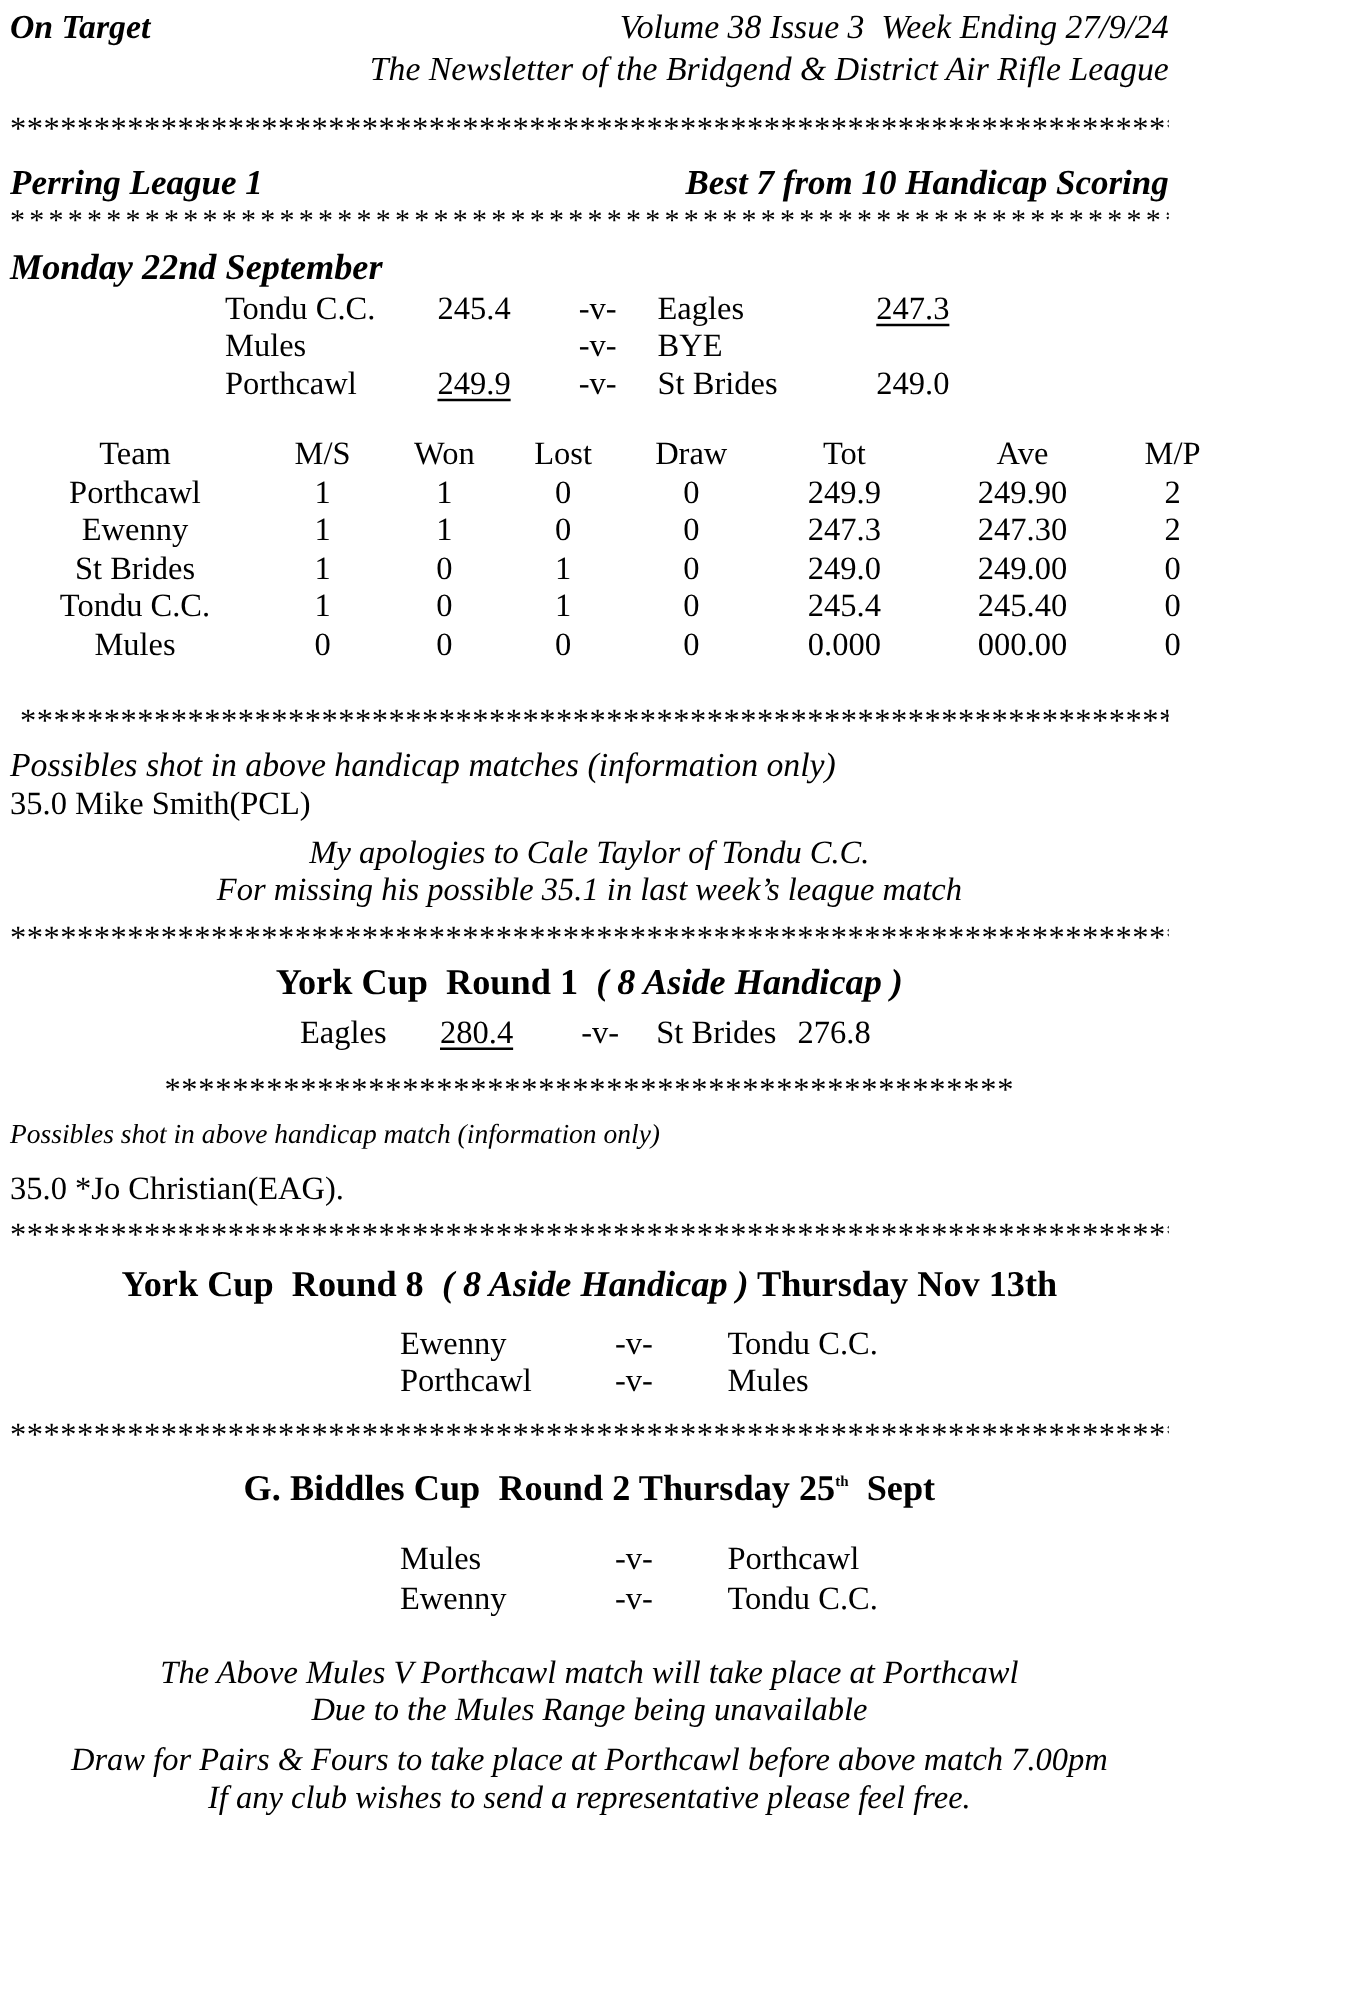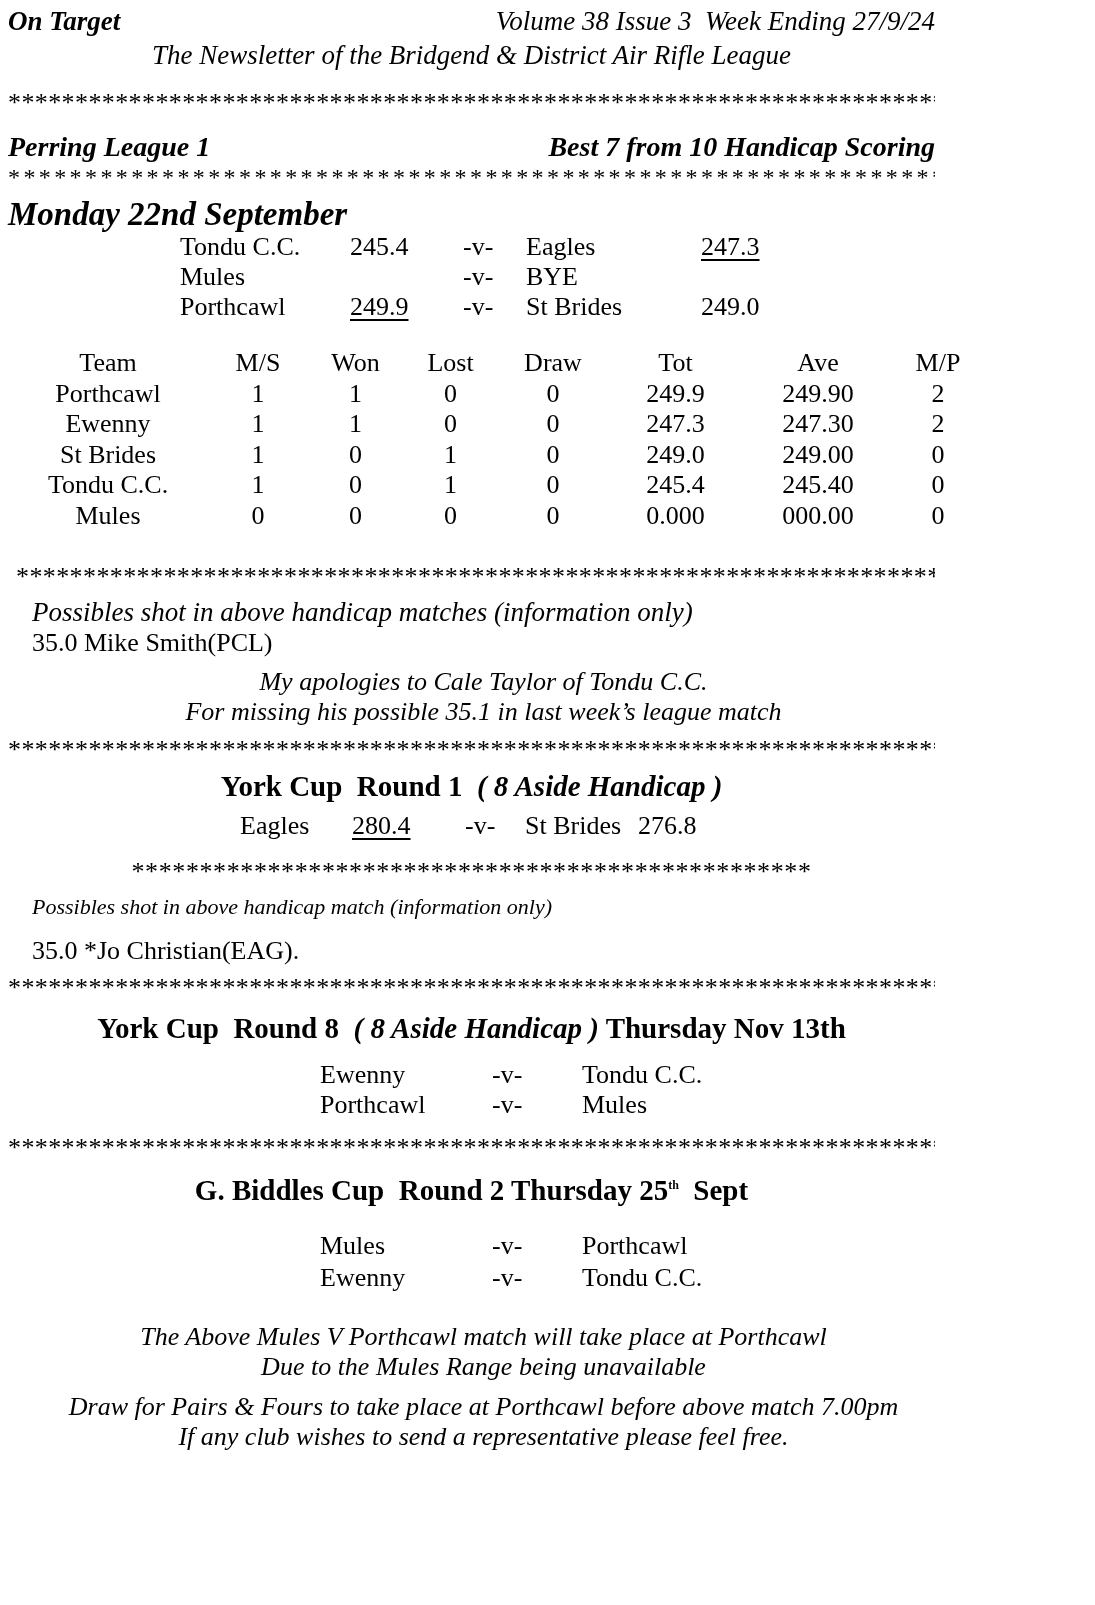--- a/index.html
+++ b/index.html
@@ -13,28 +13,28 @@
     overflow: hidden;
   }
   .page { padding: 4px 55px 0 8px; width: 990px; }
   .t { white-space: pre; }
   .i { font-style: italic; font-family: Liberation Serif, serif; }
   .bi { font-weight: bold; font-style: italic; }
   .center { text-align: center; }
   .u { text-decoration: underline; text-underline-offset: 4px; }
 
   .header-row { display: flex; justify-content: space-between; font-size: 27px; line-height: 34px; }
-  .subtitle { font-size: 27px; line-height: 34px; text-align: center; }
+  .subtitle { font-size: 27px; line-height: 34px; text-align: right; }
 
   .sep { white-space: nowrap; overflow: hidden; line-height: 30px; letter-spacing: 0.4px; }
   .sep.spaced { font-size: 24px; letter-spacing: 3.4px; line-height: 26px; }
   .sep.short { text-align: center; letter-spacing: 0.6px; }
 
   .league-row { display: flex; justify-content: space-between; font-size: 28px; line-height: 34px; margin-top: 12px; gap: 18px; }
-  .date-line { font-size: 33px; line-height: 32px; }
+  .date-line { font-size: 29px; line-height: 32px; }
 
   .fixture { display: flex; line-height: 30px; padding-left: 172px; }
   .fixture .home  { width: 170px; }
   .fixture .hs    { width: 113px; }
   .fixture .vs    { width: 63px; }
   .fixture .away  { width: 175px; }
 
   .fixture2 { display: flex; line-height: 34px; padding-left: 232px; }
   .fixture2 .home { width: 112px; }
   .fixture2 .hs   { width: 113px; }
@@ -45,21 +45,21 @@
   .fixture3 .home { width: 172px; }
   .fixture3 .vs   { width: 90px; }
 
   .standings { display: grid; grid-template-columns: 200px 100px 95px 95px 110px 135px 150px 90px; line-height: 30.5px; margin-top: 26px; }
   .standings .c { text-align: center; }
   .standings .l { text-align: center; }
 
   .heading { font-size: 29px; font-weight: bold; text-align: center; line-height: 36px; }
   .heading sup { font-size: 12px; }
 
-  .note { line-height: 30px; margin-left: 24px; }
+  .note { line-height: 30px; }
 </style>
 </head>
 <body>
 
 <div class="page">
 
   <div class="header-row">
     <span class="bi t">On Target</span>
     <span class="i t">Volume 38 Issue 3  Week Ending 27/9/24</span>
   </div>

